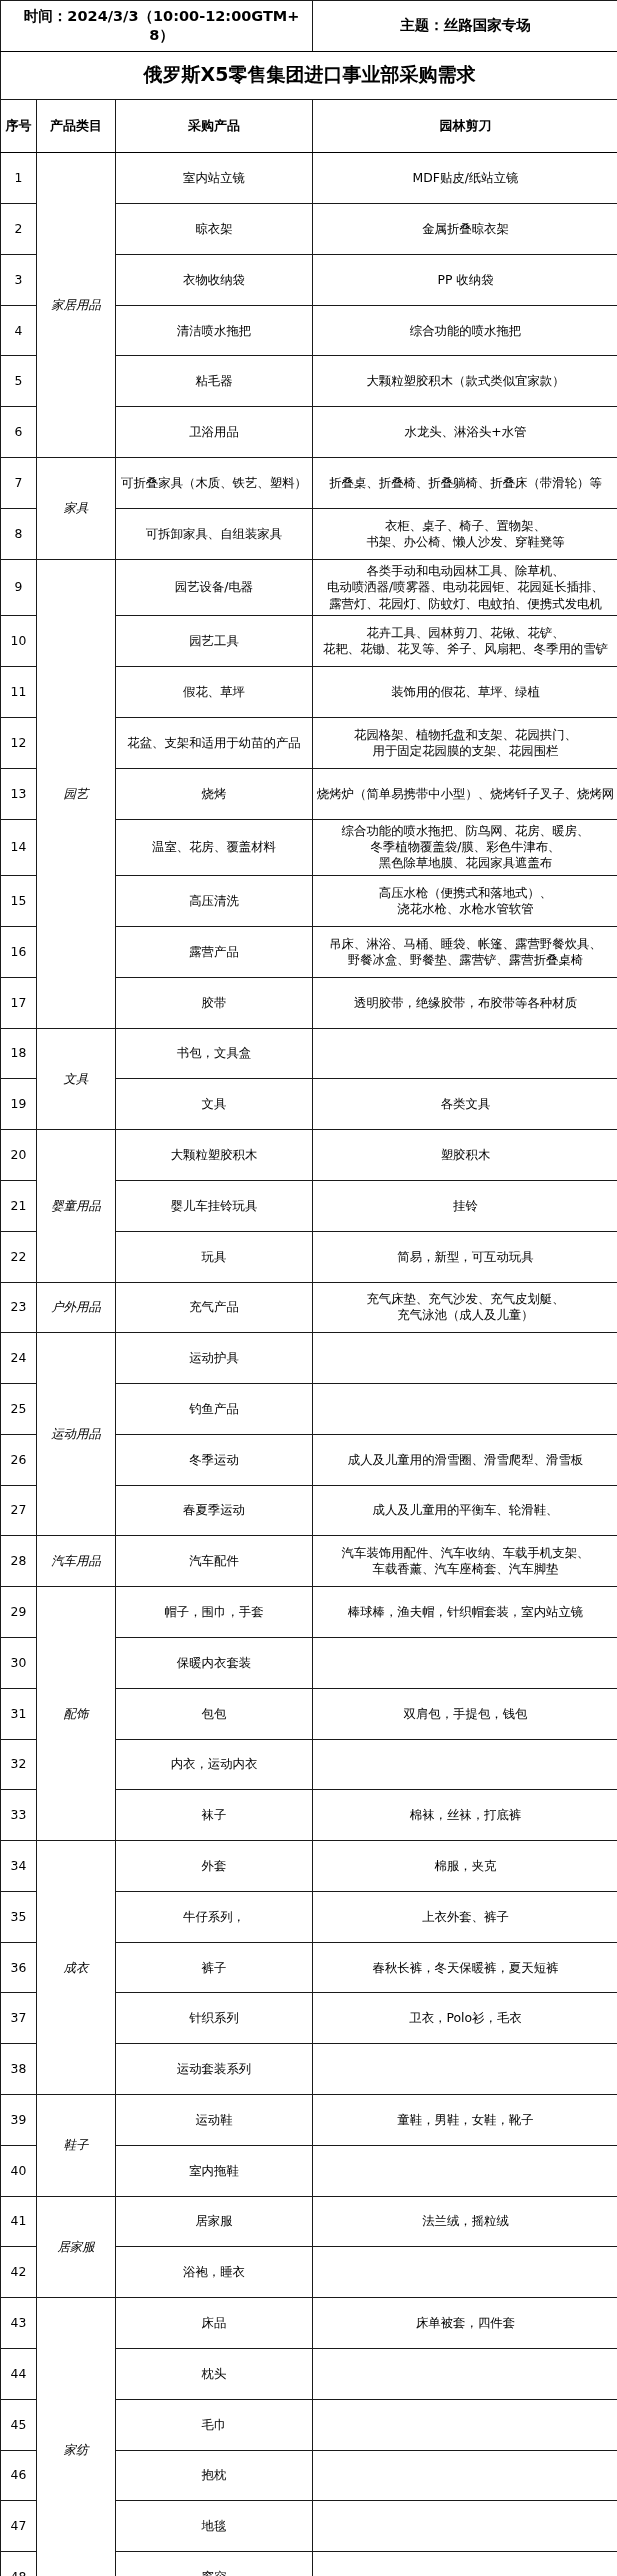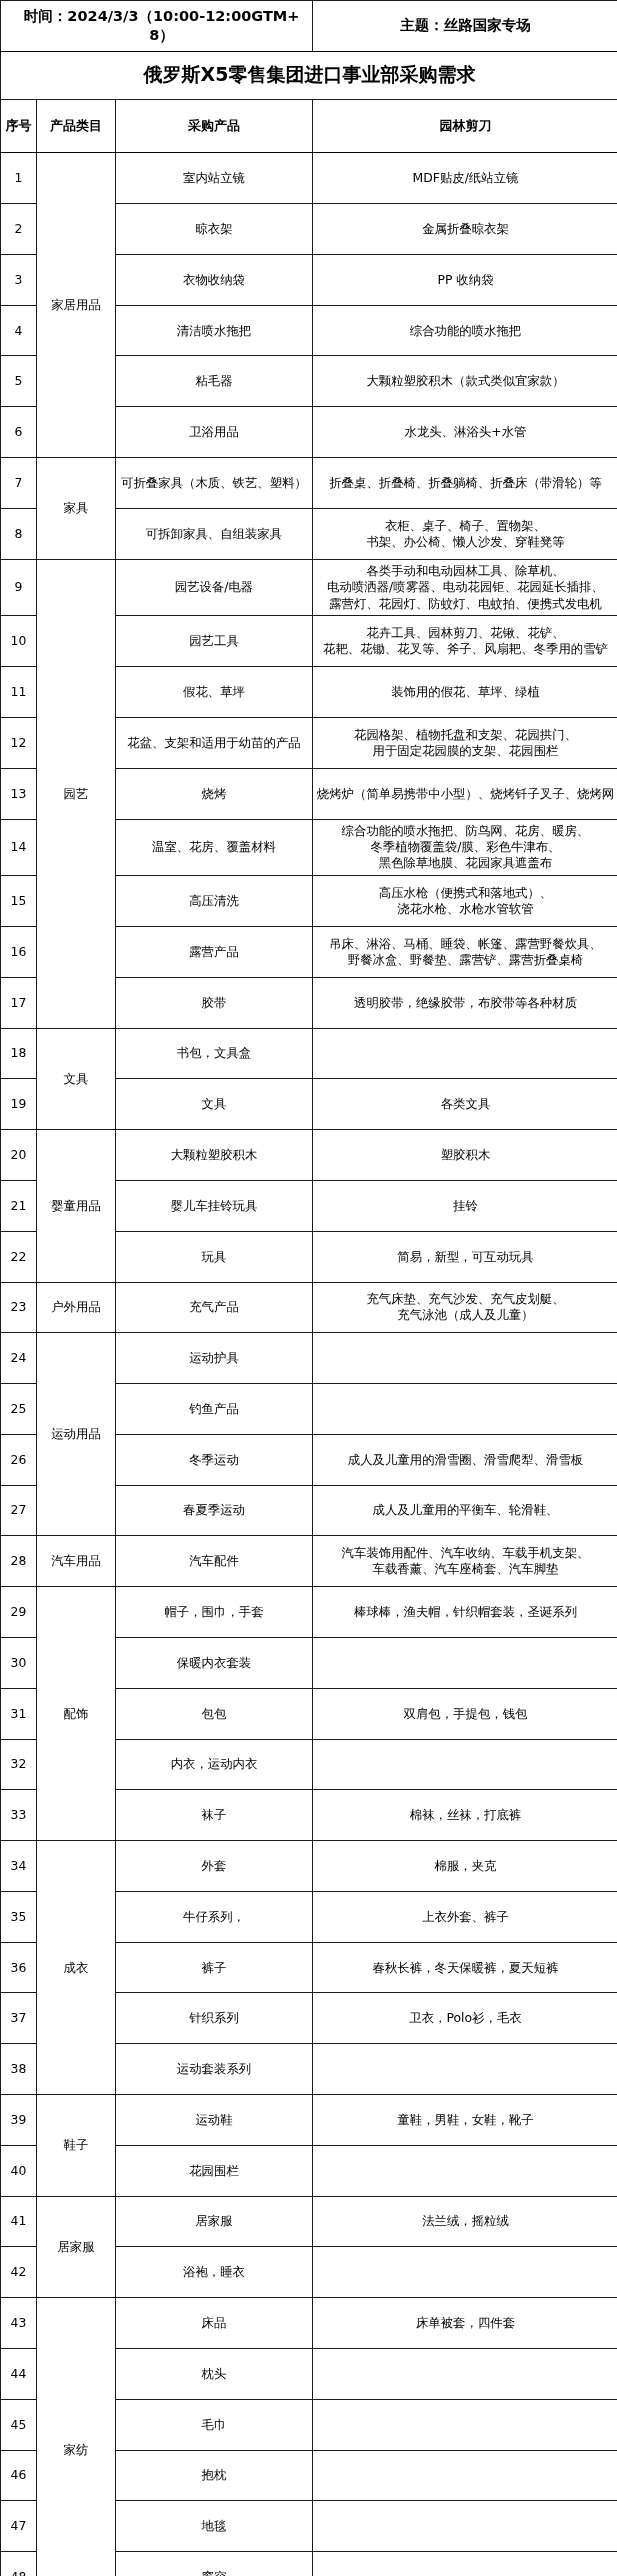--- a/index.html
+++ b/index.html
@@ -48,21 +48,21 @@
   }
   
   tbody td{
     height:48px;
     font-size:12.4px;
     line-height:1.3;
   }
   tbody tr.tall td{height:54px;}
   tbody tr.group-start td{border-top:1.7px solid #000;}
   td.detail-cell{white-space:pre-line;}
-  td.category-cell{font-size:12.4px;}
+  td.category-cell{font-size:12.4px;font-style:italic;}
 </style>
 </head>
 <body>
 
 <table>
   <colgroup>
     <col class="c-no">
       <col class="c-cat">
       <col class="c-prod">
       <col class="c-detail">
@@ -239,21 +239,21 @@
         <td class="no-cell">28</td>
         <td class="category-cell" rowspan="1">汽车用品</td>
         <td class="product-cell">汽车配件</td>
         <td class="detail-cell">汽车装饰用配件、汽车收纳、车载手机支架、
 车载香薰、汽车座椅套、汽车脚垫</td>
       </tr>
       <tr class="group-start">
         <td class="no-cell">29</td>
         <td class="category-cell" rowspan="5">配饰</td>
         <td class="product-cell">帽子，围巾，手套</td>
-        <td class="detail-cell">棒球棒，渔夫帽，针织帽套装，圣诞系列</td>
+        <td class="detail-cell">棒球棒，渔夫帽，针织帽套装，室内站立镜</td>
       </tr>
       <tr>
         <td class="no-cell">30</td>
         <td class="product-cell">保暖内衣套装</td>
         <td class="detail-cell"></td>
       </tr>
       <tr>
         <td class="no-cell">31</td>
         <td class="product-cell">包包</td>
         <td class="detail-cell">双肩包，手提包，钱包</td>
@@ -295,21 +295,21 @@
         <td class="detail-cell"></td>
       </tr>
       <tr class="group-start">
         <td class="no-cell">39</td>
         <td class="category-cell" rowspan="2">鞋子</td>
         <td class="product-cell">运动鞋</td>
         <td class="detail-cell">童鞋，男鞋，女鞋，靴子</td>
       </tr>
       <tr>
         <td class="no-cell">40</td>
-        <td class="product-cell">花园围栏</td>
+        <td class="product-cell">室内拖鞋</td>
         <td class="detail-cell"></td>
       </tr>
       <tr class="group-start">
         <td class="no-cell">41</td>
         <td class="category-cell" rowspan="2">居家服</td>
         <td class="product-cell">居家服</td>
         <td class="detail-cell">法兰绒，摇粒绒</td>
       </tr>
       <tr>
         <td class="no-cell">42</td>

